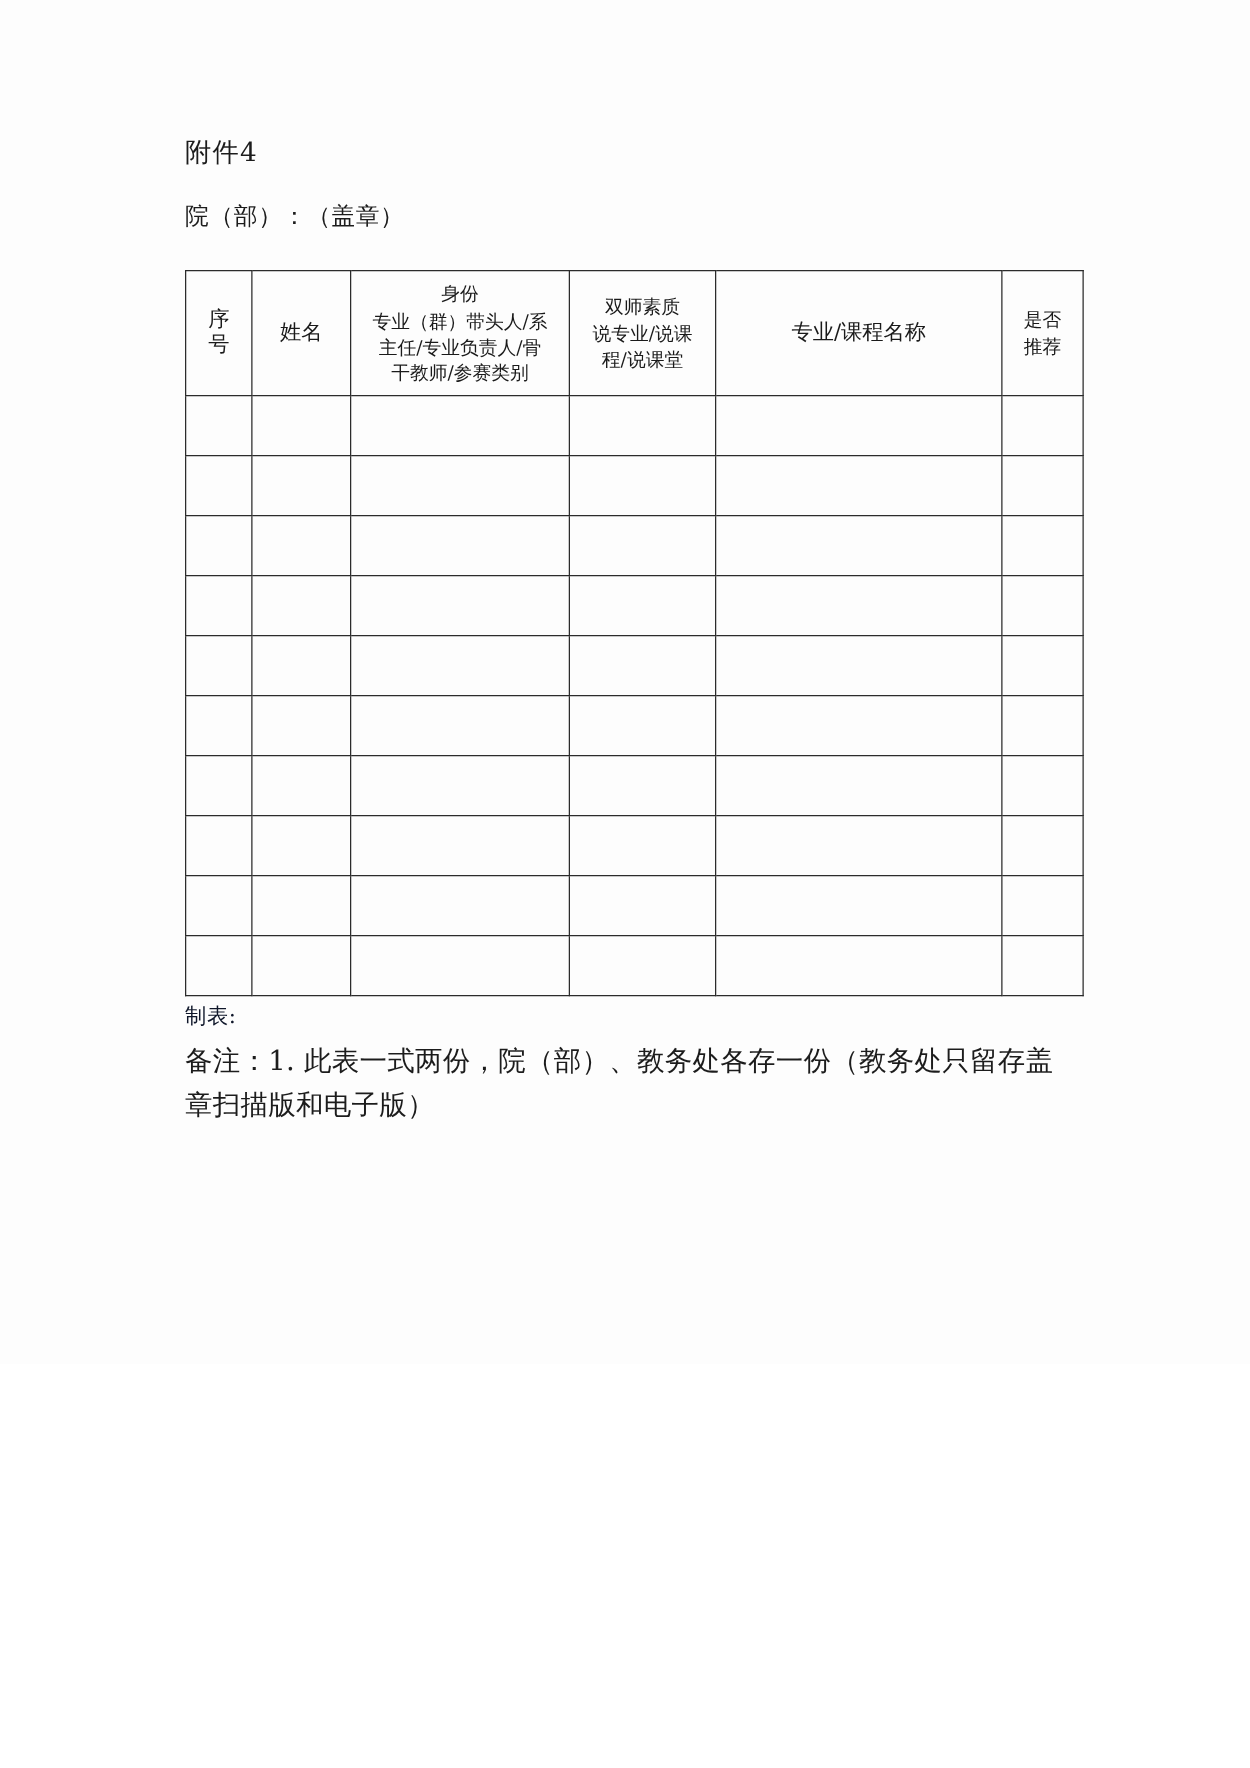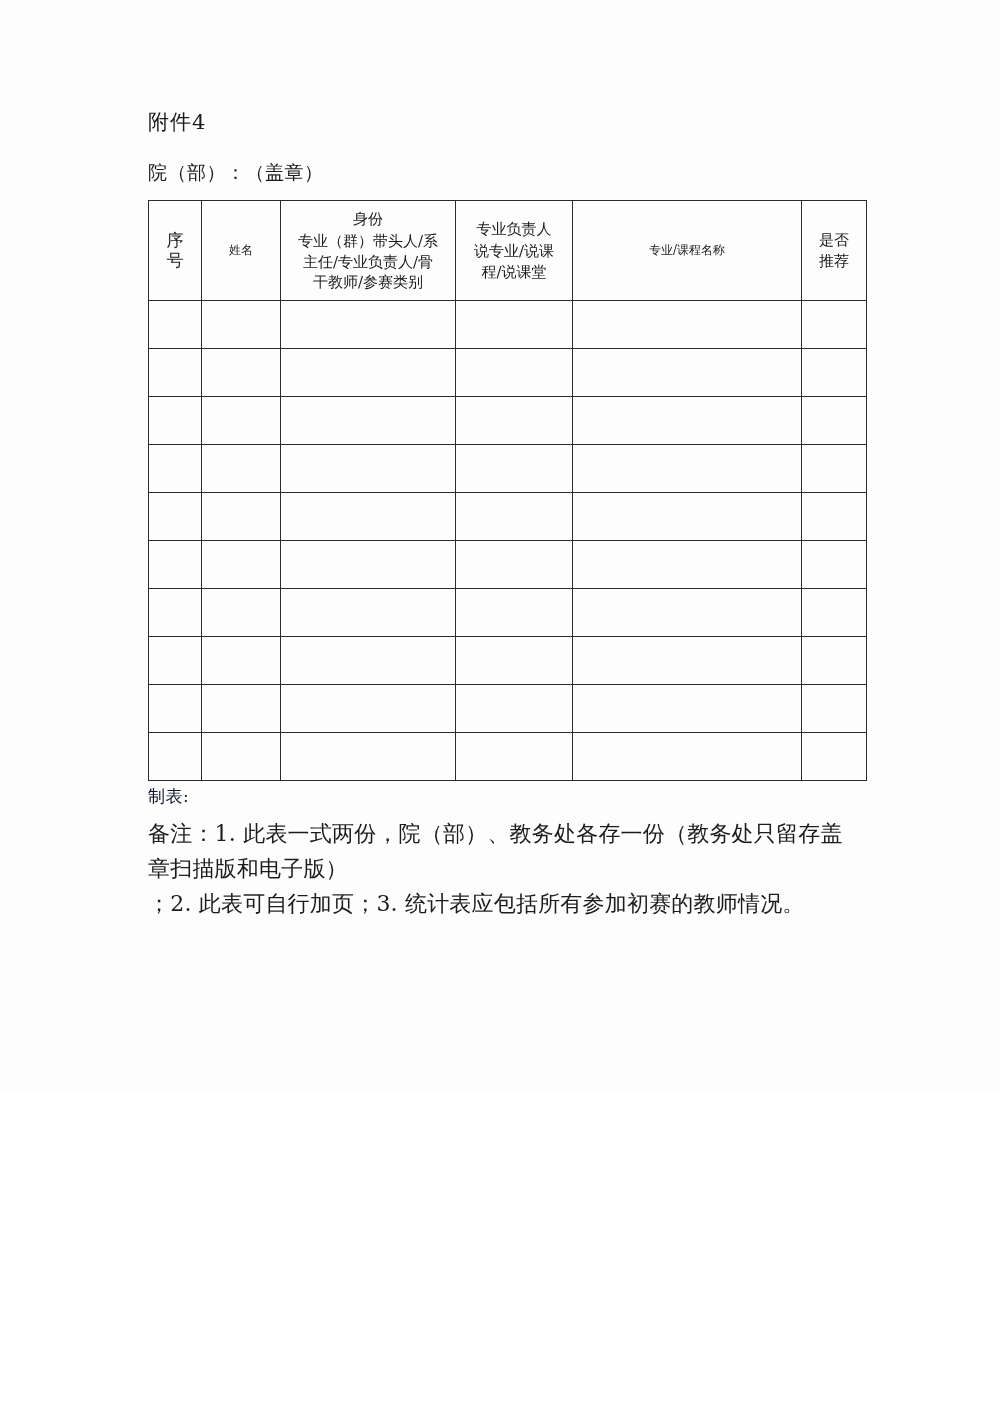--- a/index.html
+++ b/index.html
@@ -40,21 +40,21 @@
     font-weight: bold;
     text-align: center;
     letter-spacing: 0.5px;
     color: #0d0d0d;
     margin: 0 0 30px 0;
     white-space: nowrap;
   }
   .dept-line {
     font-size: 19px;
     color: #1c1c1c;
-    margin-bottom: 14px;
+    margin-bottom: 30px;
     letter-spacing: 0.5px;
   }
   table.main-table {
     border-collapse: collapse;
     width: 712px;
     table-layout: fixed;
   }
   table.main-table td, table.main-table th {
     border: 1px solid #2b2b2b;
     padding: 0;
@@ -66,21 +66,21 @@
   th.h-seq   { width: 52px; }
   th.h-name  { width: 78px; }
   th.h-ident { width: 174px; }
   th.h-cat   { width: 116px; }
   th.h-course{ width: 228px; }
   th.h-rec   { width: 64px; }
 
   .hdr-cell {
     padding: 8px 4px;
     line-height: 1.35;
-    font-size: 12px;
+    font-size: 17px;
   }
   .hdr-cell.small {
     font-size: 15px;
   }
   .hdr-cell .hdr-top {
     display: block;
     margin-bottom: 2px;
   }
   .hdr-vertical {
     font-size: 17px;
@@ -136,21 +136,21 @@
           <th class="h-ident">
             <div class="hdr-cell small">
               <span class="hdr-top">身份</span>
               <span>专业（群）带头人/系</span><br>
               <span>主任/专业负责人/骨</span><br>
               <span>干教师/参赛类别</span>
             </div>
           </th>
           <th class="h-cat">
             <div class="hdr-cell small">
-              <span class="hdr-top">专业负责人</span>
+              <span class="hdr-top">双师素质</span>
               <span>说专业/说课</span><br>
               <span>程/说课堂</span>
             </div>
           </th>
           <th class="h-course">
             <div class="hdr-cell">
               <span>专业/课程名称</span>
             </div>
           </th>
           <th class="h-rec">
@@ -242,17 +242,16 @@
           <td class="row-cell"></td>
           <td class="row-cell"></td>
         </tr>
       </tbody>
     </table>
 
     <div class="maker-line">制表:</div>
 
     <div class="notes">
       <p>备注：1. 此表一式两份，院（部）、教务处各存一份（教务处只留存盖章扫描版和电子版）</p>
-      <p>；2. 此表可自行加页；3. 统计表应包括所有参加初赛的教师情况。</p>
     </div>
 
   </div>
 </div>
 
 </body></html>

